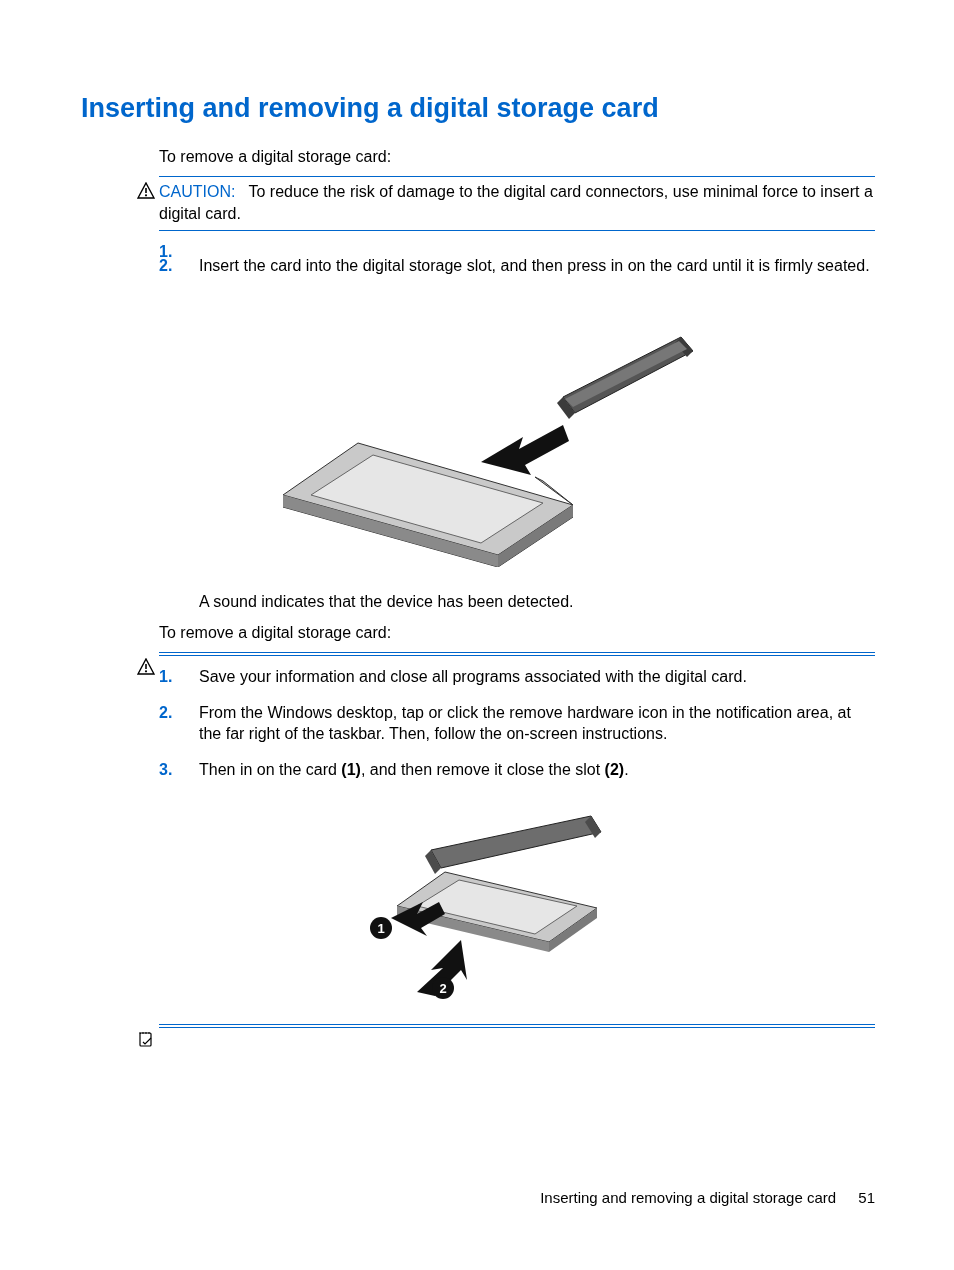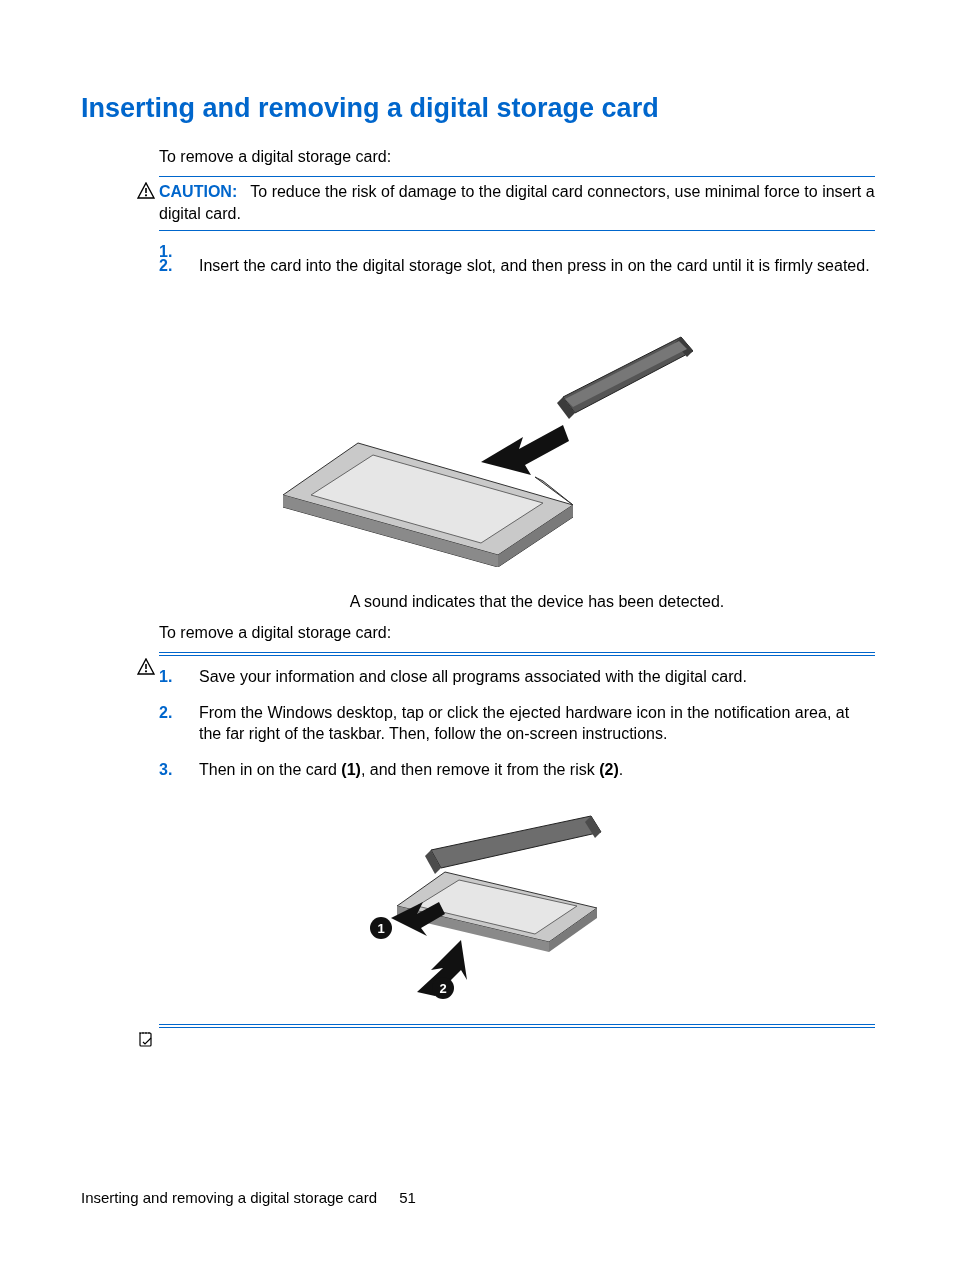--- a/index.html
+++ b/index.html
@@ -47,59 +47,59 @@
     left: 0;
     top: 6px;
     width: 18px;
     height: 18px;
   }
   .callout .body {
     padding: 2px 0 4px 0;
   }
   .callout .label {
     color: #0066cc;
-    font-weight: bold;
+    font-weight: normal;
   }
   
   ol.steps {
     margin: 8px 0 10px 78px;
     padding: 0;
     list-style: none;
   }
   ol.steps > li {
     position: relative;
     padding: 0 0 14px 40px;
   }
   ol.steps > li .num {
     position: absolute;
     left: 0;
     top: 0;
     color: #0066cc;
     font-weight: bold;
   }
   .sub {
     margin: 6px 0 10px 118px;
-    text-align: center;
   }
   
   .illus {
     margin: 16px auto 24px auto;
     display: block;
   }
   .illus1 { width: 430px; height: 260px; }
   .illus2 { width: 270px; height: 190px; }
   
   .footer {
     position: absolute;
     bottom: 62px;
     width: 954px;
     left: 0;
     box-sizing: border-box;
     padding: 0 79px 0 81px;
     font-size: 15px;
+    text-align: right;
   }
   .footer .ftitle { margin-right: 18px; }
   b.ref { font-weight: bold; }
 </style>
 </head>
 <body>
 
 <div class="page">
 
   <h1 class="title">Inserting and removing a digital storage card</h1>
@@ -177,25 +177,25 @@
     <div class="rule-bot"></div>
   </div>
 
   <ol class="steps">
     <li>
       <span class="num">1.</span>
       <span>Save your information and close all programs associated with the digital card.</span>
     </li>
     <li>
       <span class="num">2.</span>
-      <span>From the Windows desktop, tap or click the ejected hardware icon in the notification area, at the far right of the taskbar. Then, follow the on-screen instructions.</span>
+      <span>From the Windows desktop, tap or click the remove hardware icon in the notification area, at the far right of the taskbar. Then, follow the on-screen instructions.</span>
     </li>
     <li>
       <span class="num">3.</span>
-      <span>Then in on the card </span><b class="ref">(1)</b><span>, and then remove it from the risk </span><b class="ref">(2)</b><span>.</span>
+      <span>Then in on the card </span><b class="ref">(1)</b><span>, and then remove it close the slot </span><b class="ref">(2)</b><span>.</span>
     </li>
   </ol>
 
   <svg class="illus illus2" viewBox="0 0 270 190">
 
     <g>
       <polygon points="88,40 248,6 258,22 98,58" fill="#6d6d6d" stroke="#222" stroke-width="1"></polygon>
       <polygon points="88,40 98,58 92,64 82,46" fill="#4b4b4b"></polygon>
       <polygon points="248,6 258,22 252,28 242,12" fill="#4b4b4b"></polygon>
     </g>

